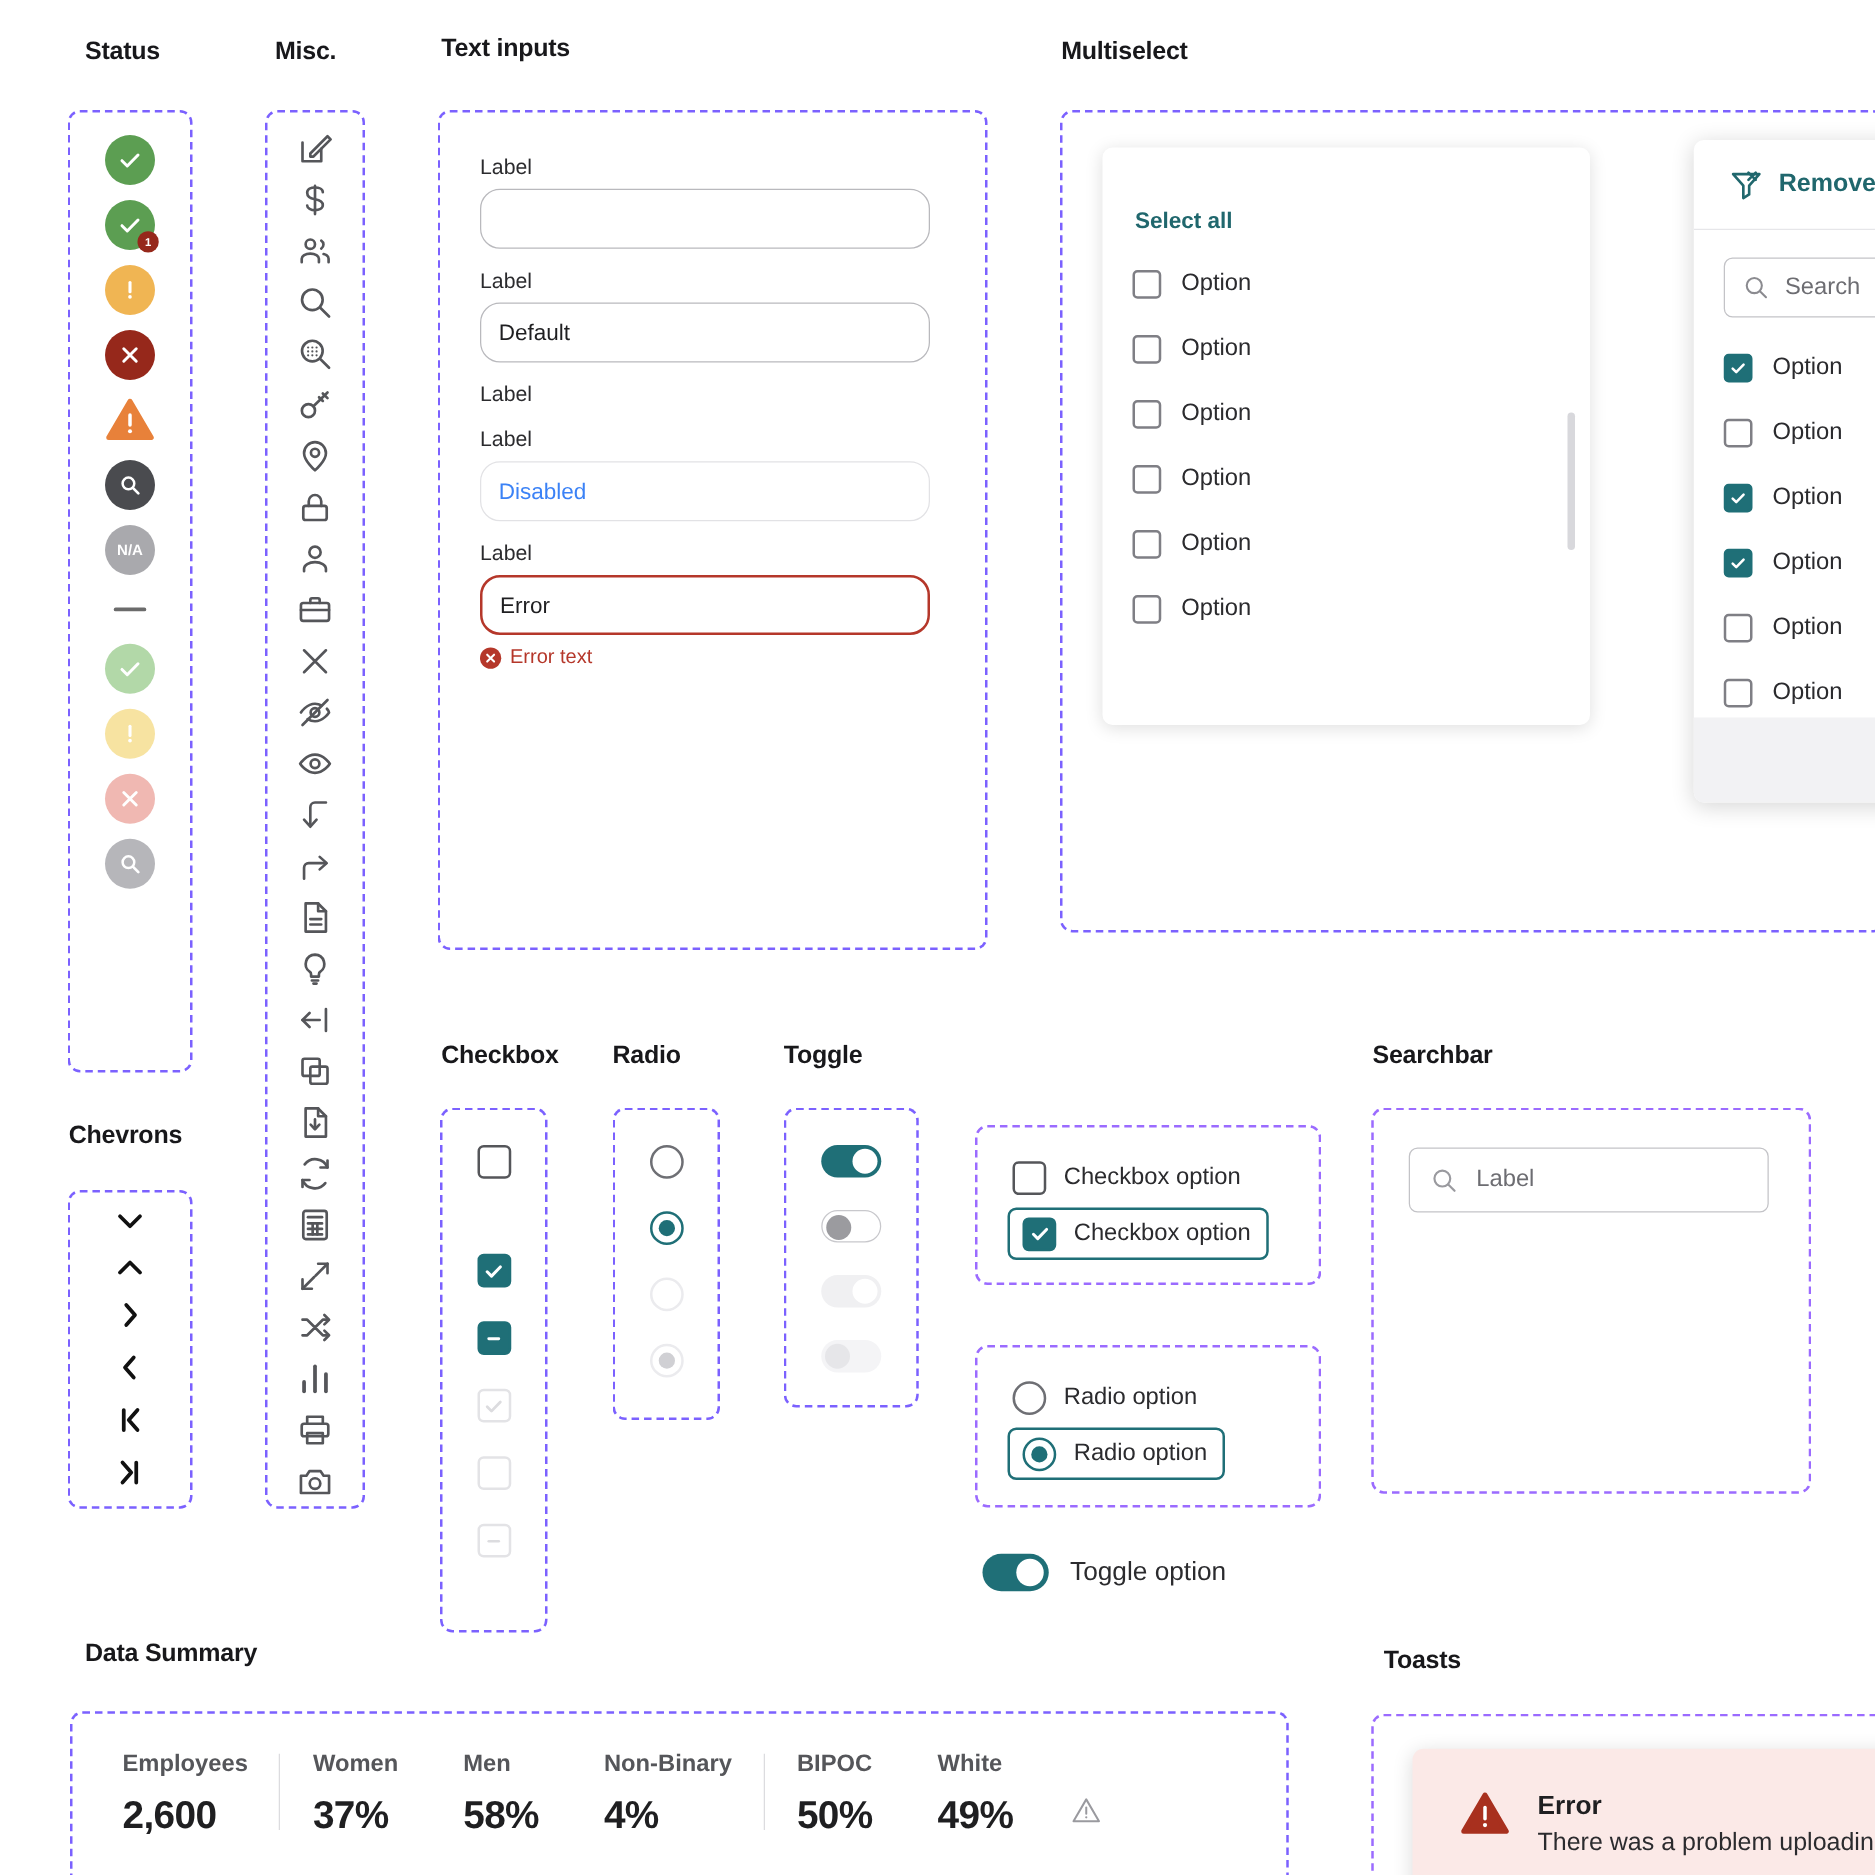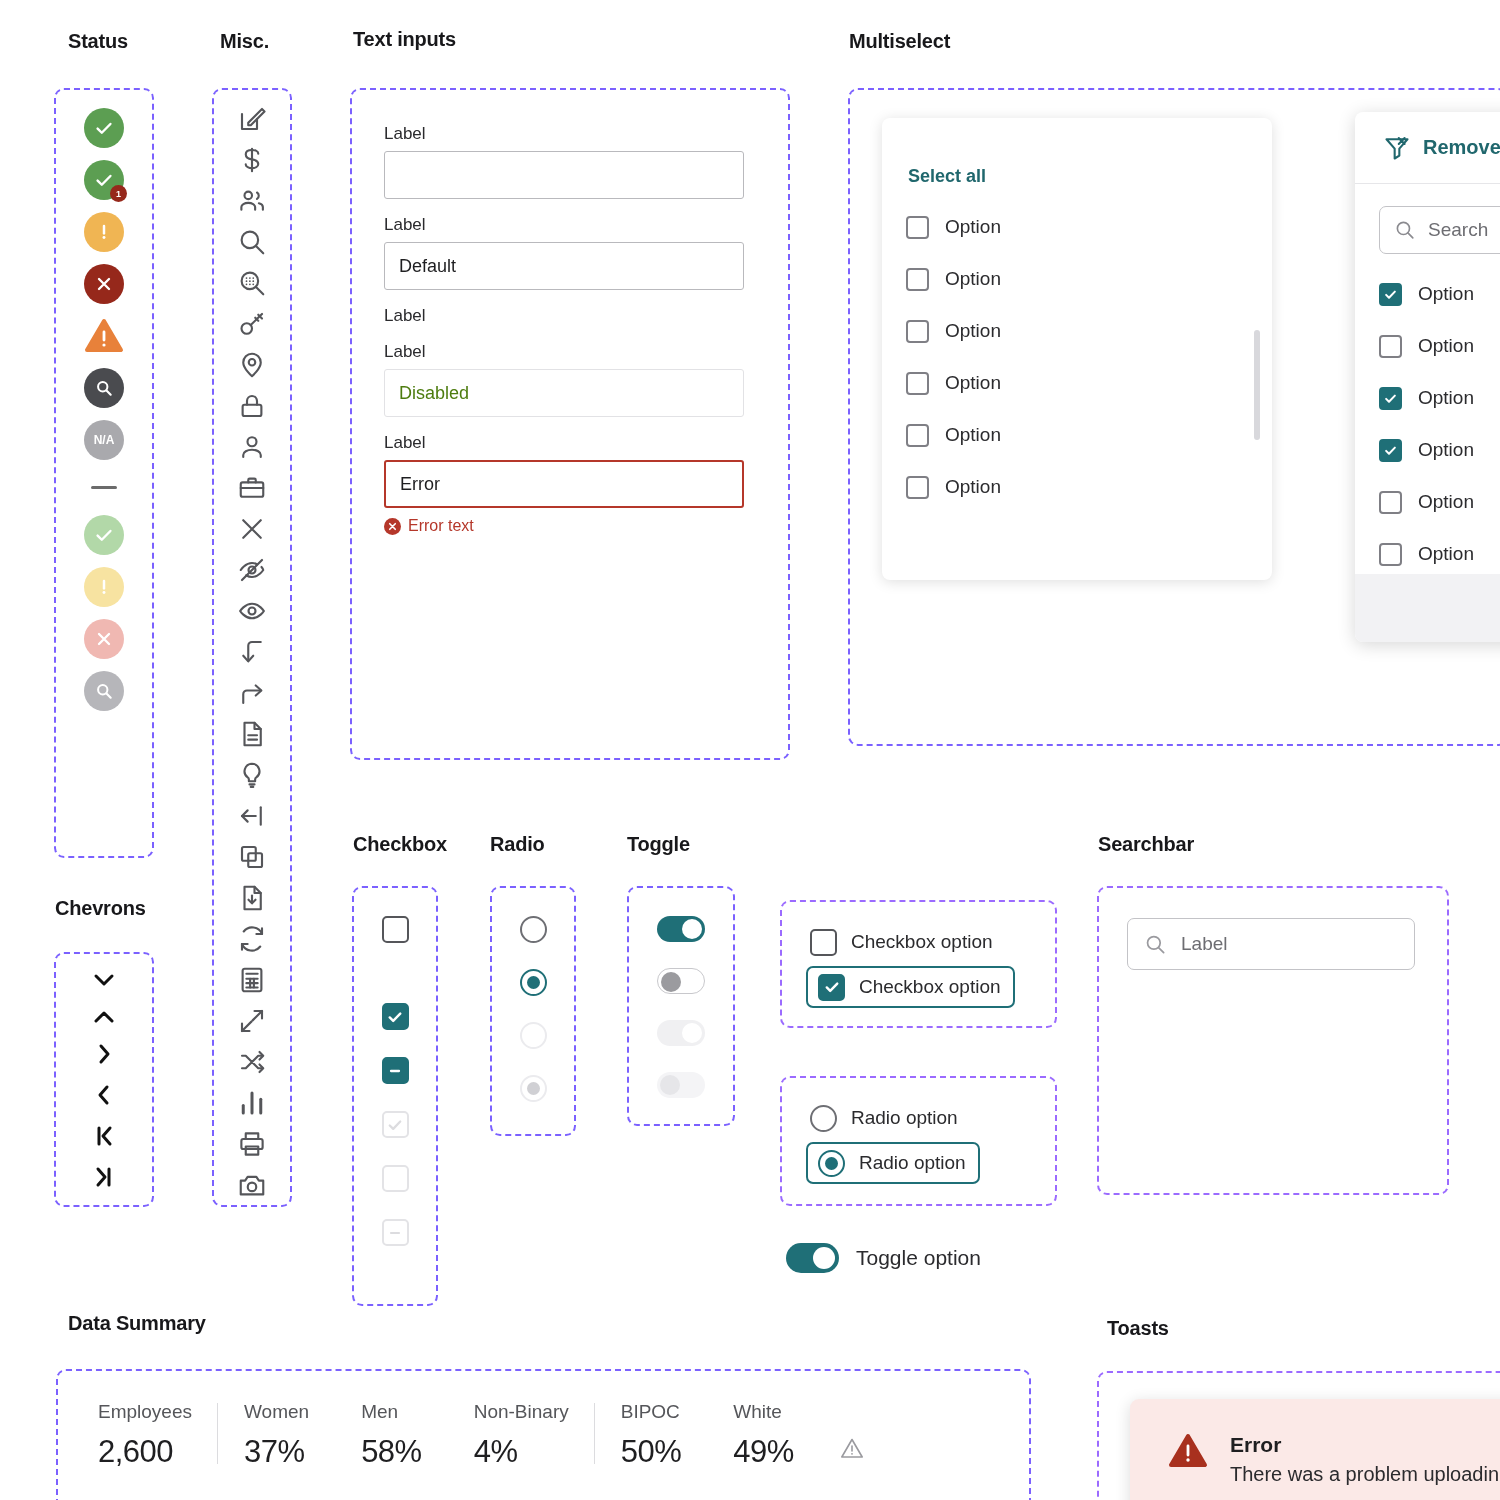--- a/index.html
+++ b/index.html
@@ -44,24 +44,24 @@
       align-items:center; padding-top:14px; gap:11px; }
   .mico { width:30px; height:30px; flex:0 0 auto; color:#55565a; }
   .mico svg { width:30px; height:30px; display:block; stroke:#55565a; fill:none;
       stroke-width:1.7; stroke-linecap:round; stroke-linejoin:round; }
 
   
   #ti-title { left:353px; top:28px; }
   #ti-box { left:350px; top:88px; width:440px; height:672px; padding:34px 32px; }
   .fld { margin-bottom:16px; }
   .fld-label { font-size:17px; color:#2b2b2e; margin-bottom:7px; }
-  .inp { width:360px; height:48px; border:1.5px solid #b9b9bd; border-radius:3px;
+  .inp { width:360px; height:48px; border:1.5px solid #b9b9bd; border-radius:16px;
       background:#fff; display:flex; align-items:center; padding:0 14px; font-size:18px; color:#1f1f21; }
   .inp.focus { border:2px solid #2a7379; }
-  .inp.disabled { border-color:#e2e2e5; color:#4d7c0f; }
+  .inp.disabled { border-color:#e2e2e5; color:#3b82f6; }
   .inp.error { border:2px solid #b5372a; }
   .err-row { display:flex; align-items:center; gap:7px; margin-top:9px; font-size:16px; color:#b5372a; }
   .err-dot { width:17px;height:17px;border-radius:50%;background:#b5372a;display:flex;
       align-items:center;justify-content:center; }
 
   
   #ms-title { left:849px; top:30px; }
   #ms-box { left:848px; top:88px; width:660px; height:658px; }
   .ms-card { position:absolute; left:32px; top:28px; width:390px; height:462px; background:#fff;
       border-radius:8px; box-shadow:0 2px 14px rgba(0,0,0,.13); padding:26px 24px 0 24px; }
@@ -141,21 +141,21 @@
       display:flex; align-items:center; gap:14px; padding:0 16px; font-size:19px; color:#6d6d72;
       margin-bottom:46px; background:#fff; }
   .sb.focus { border:2px solid #2a7379; }
   .sb.filled { color:#1f1f21; margin-bottom:0; }
   .sb .spacer { flex:1; }
 
   
   #ds-title { left:68px; top:1312px; }
   #ds-box { left:56px; top:1369px; width:975px; height:160px; }
   .ds-grid { display:flex; padding:30px 34px 0 34px; }
-  .ds-cell { padding:0 26px; position:relative; }
+  .ds-cell { padding:0 26px; position:relative;font-weight:bold; }
   .ds-cell.div::after { content:""; position:absolute; right:0; top:2px; bottom:6px; width:1px; background:#dcdcdf; }
   .ds-k { font-size:19px; color:#55565a; margin-bottom:11px; white-space:nowrap; }
   .ds-v { font-size:31px; color:#1f1f21; letter-spacing:-0.5px; }
   .ds-warn { margin-left:20px; margin-top:36px; }
 
   
   #toast-title { left:1107px; top:1317px; }
   #toast-box { left:1097px; top:1371px; width:420px; height:160px; }
   .toast { position:absolute; left:31px; top:26px; width:420px; height:140px; background:#fbe9e7;
       border-radius:9px; box-shadow:0 3px 16px rgba(0,0,0,.14); display:flex; gap:22px;

